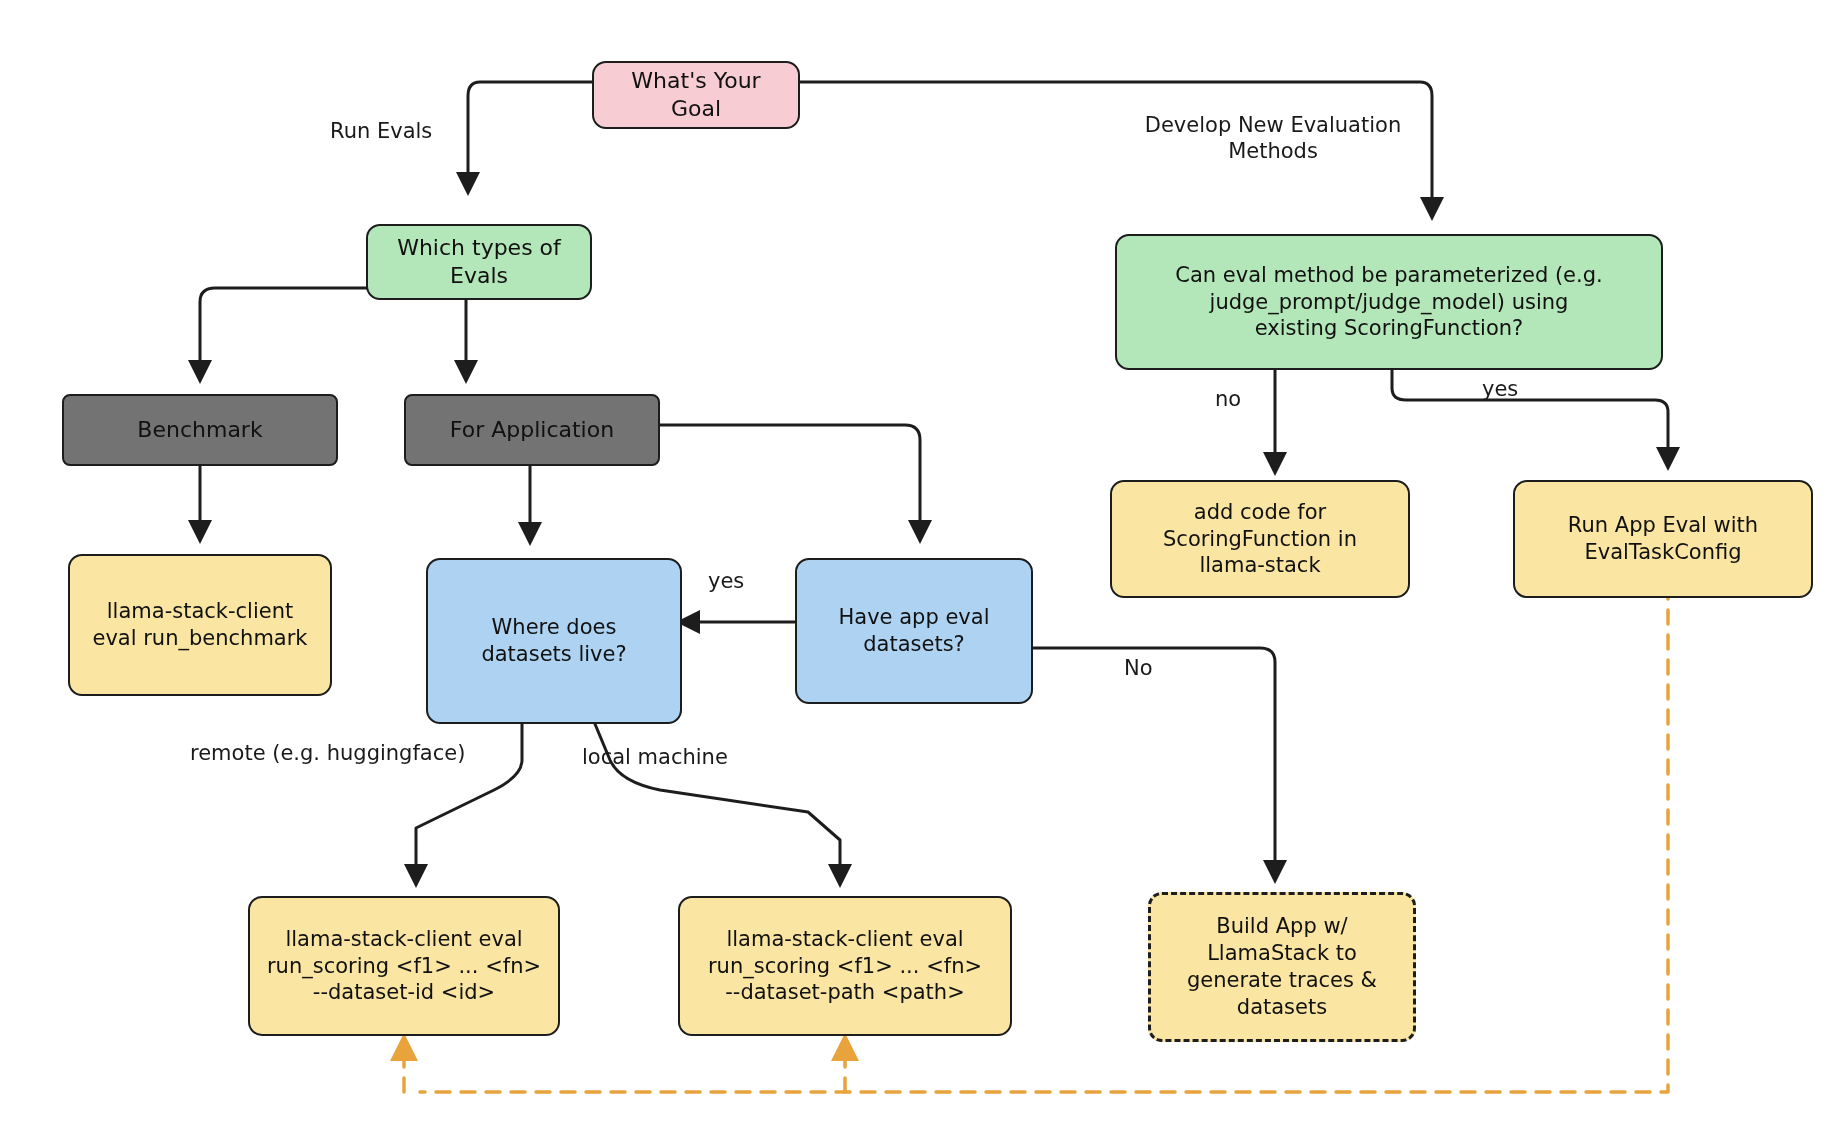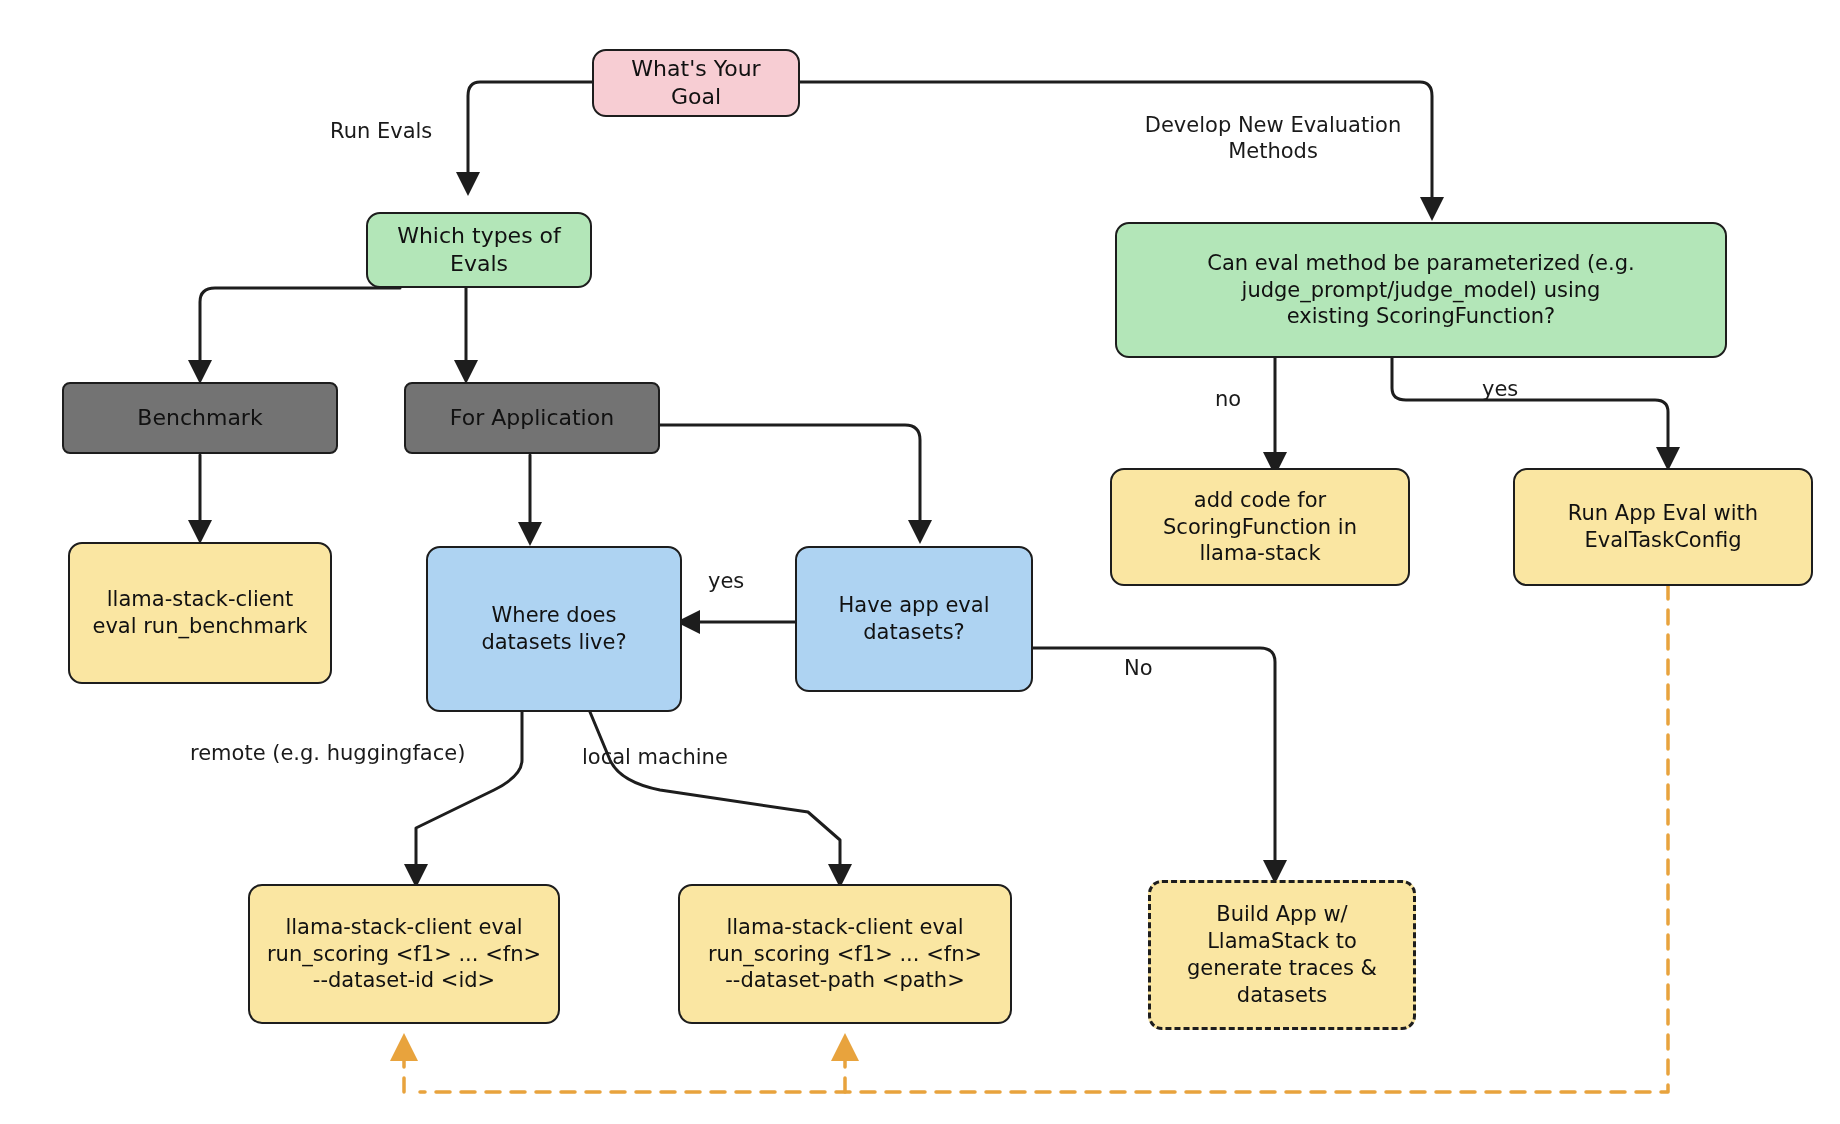--- a/index.html
+++ b/index.html
@@ -30,20 +30,21 @@
     box-sizing: border-box;
     display: flex;
     align-items: center;
     justify-content: center;
     text-align: center;
     border: 2.5px solid #1d1d1d;
     color: #111111;
     line-height: 1.28;
     padding: 6px 10px;
     white-space: pre-line;
+    margin-top: 12px;
   }
   .node.rounded { border-radius: 14px; }
   .node.sharp { border-radius: 8px; }
   .node.dashed { border-style: dashed; border-width: 3px; }
   .pink   { background: #f7cdd3; }
   .green  { background: #b3e6b8; }
   .blue   { background: #aed3f2; }
   .yellow { background: #fae6a2; }
   .white  { background: #737373; }
   .dashed.yellow { background: #fae6a2; }
@@ -106,21 +107,21 @@
       <path d="M404,1092 L404,1050 L404,1040" marker-end="url(#arrow-dash)"></path>
     </g>
   </svg>
 
   <div class="node rounded pink fsz-22" style="left:592px; top:49px; width:208px; height:68px;">What's Your
 Goal</div>
 
   <div class="node rounded green fsz-22" style="left:366px; top:212px; width:226px; height:76px;">Which types of
 Evals</div>
 
-  <div class="node rounded green fsz-21" style="left:1115px; top:222px; width:612px; height:136px;">Can eval method be parameterized (e.g.
+  <div class="node rounded green fsz-21" style="left:1115px; top:222px; width:548px; height:136px;">Can eval method be parameterized (e.g.
 judge_prompt/judge_model) using
 existing ScoringFunction?</div>
 
   <div class="node sharp white fsz-22" style="left:62px; top:382px; width:276px; height:72px;">Benchmark</div>
 
   <div class="node sharp white fsz-22" style="left:404px; top:382px; width:256px; height:72px;">For Application</div>
 
   <div class="node rounded yellow fsz-21" style="left:1110px; top:468px; width:300px; height:118px;">add code for
 ScoringFunction in
 llama-stack</div>

